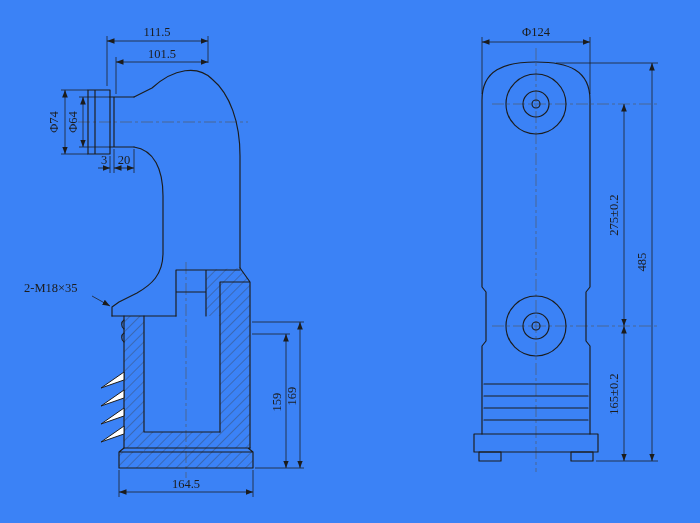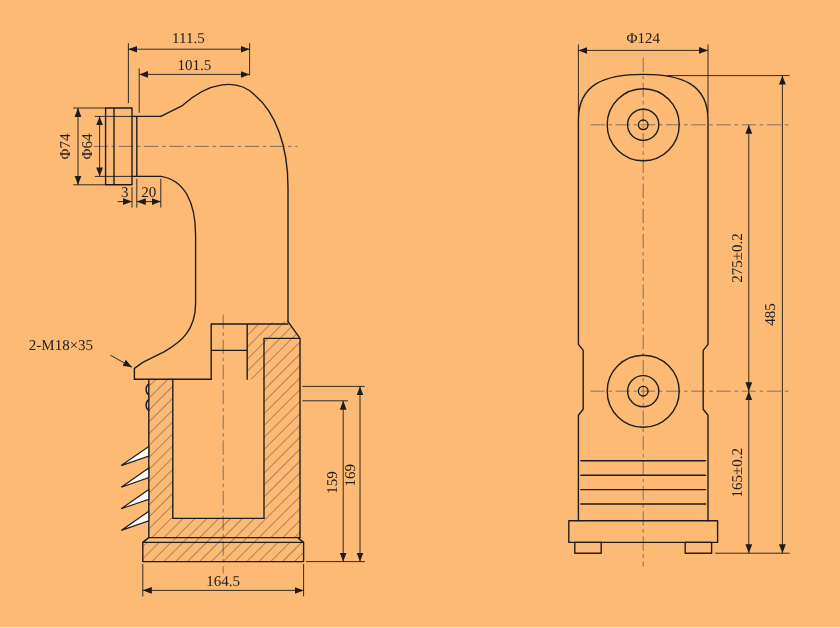--- a/index.html
+++ b/index.html
@@ -1,16 +1,16 @@
 <!DOCTYPE html>
 <html><head>
 <meta charset="utf-8">
 <style>
   html,body{margin:0;padding:0;background:#ffffff;}
-  .page{position:relative;width:700px;height:523px;background:#fdba74;overflow:hidden;
+  .page{position:relative;width:700px;height:523px;background:#3b82f6;overflow:hidden;
         font-family:"Liberation Serif", serif;}
   svg{position:absolute;left:0;top:0;}
   text{font-family:"Liberation Serif", serif;font-size:12.5px;fill:#1c1c1c;}
   .outline{stroke:#1c1c1c;stroke-width:1.15;fill:none;stroke-linejoin:round;stroke-linecap:round;}
   .thin{stroke:#1c1c1c;stroke-width:0.75;fill:none;}
   .cl{stroke:#555;stroke-width:0.6;fill:none;stroke-dasharray:12 3 3 3;}
   .hatched{fill:url(#hatch);stroke:none;}
   .fin{stroke:#1c1c1c;stroke-width:1;fill:#ffffff;}
 </style>
 </head>

